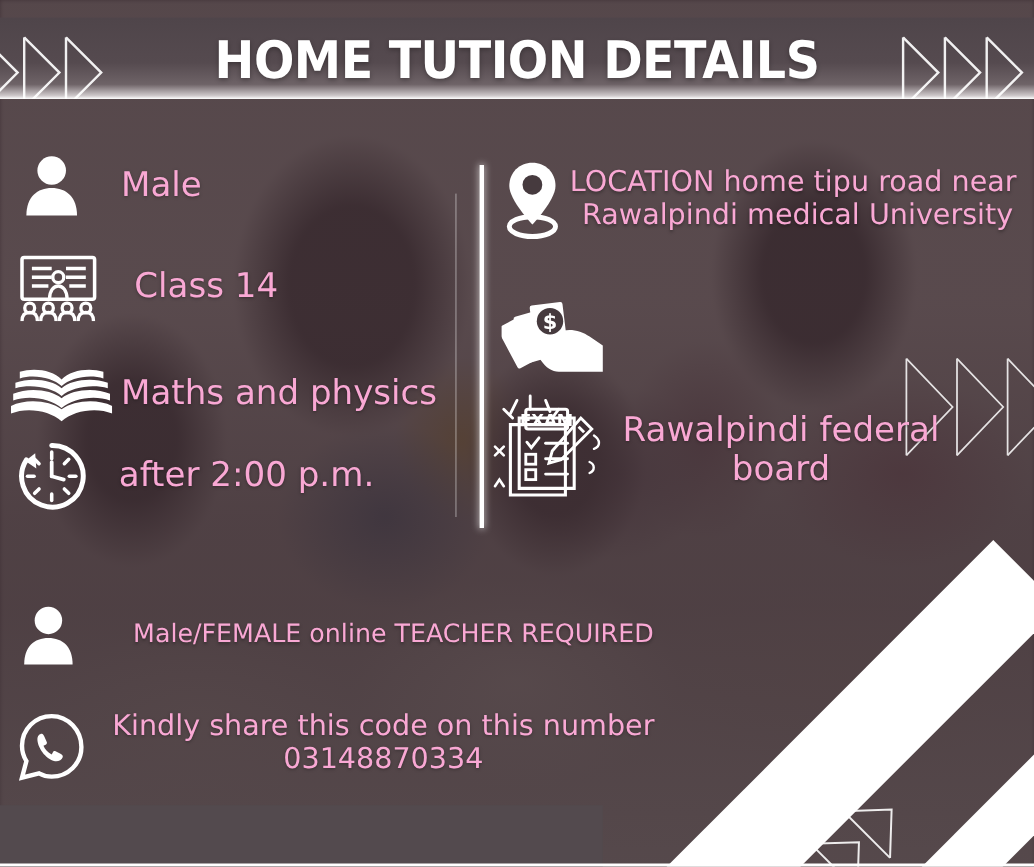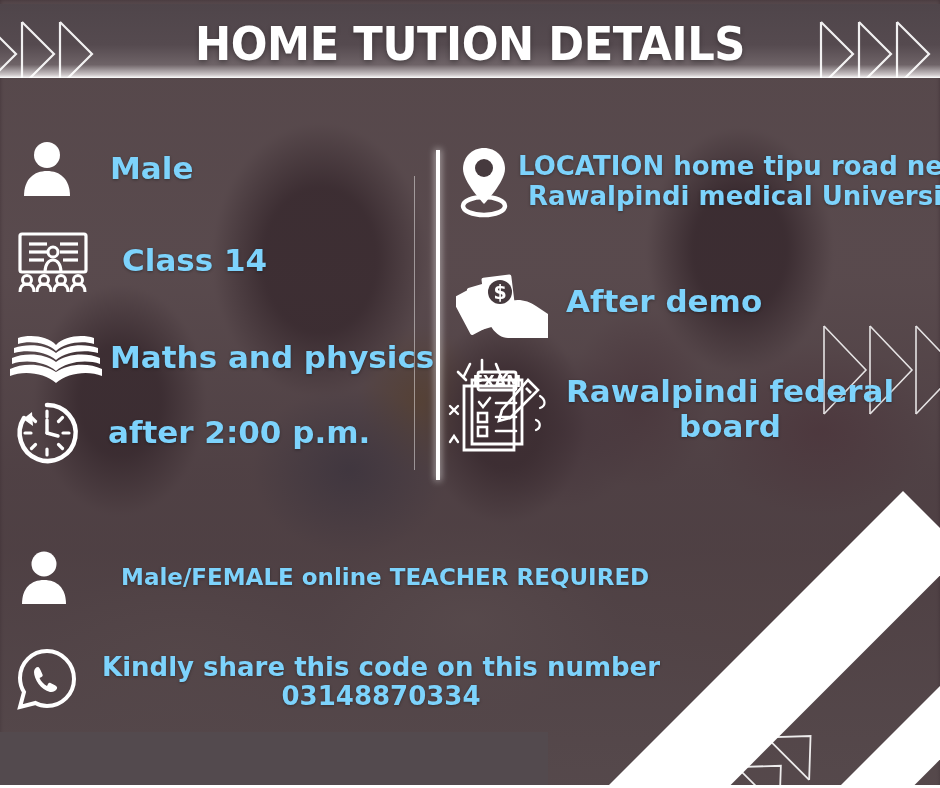--- a/index.html
+++ b/index.html
@@ -40,21 +40,21 @@
     position: absolute; inset: 0;
     background: linear-gradient(180deg,
       rgba(62,47,52,0.84) 0%,
       rgba(66,50,55,0.80) 35%,
       rgba(60,45,50,0.82) 70%,
       rgba(70,57,61,0.86) 100%);
   }
 
   
   .header {
-    position: absolute; top: 4px; left: 0; width: 940px; height: 74px;
+    position: absolute; top: 16px; left: 0; width: 940px; height: 74px;
     background: linear-gradient(180deg, #4f454a 0%, #554a4f 55%, #6e6367 82%, #cfc9cb 96%, #ffffff 100%);
     overflow: hidden;
     z-index: 5;
   }
   .header-title {
     position: absolute; left: 0; right: 0; top: 12px;
     text-align: center;
     color: #ffffff;
     font-family: "DejaVu Sans", sans-serif;
     font-weight: bold;
@@ -81,23 +81,23 @@
     z-index: 4;
   }
 
   
   .col-left  { position: absolute; left: 0;   top: 98px; width: 436px; z-index: 6; }
   .col-right { position: absolute; left: 442px; top: 98px; width: 498px; z-index: 6; }
 
   .row { display: flex; align-items: center; }
   .icon { flex: 0 0 auto; display: flex; align-items: center; justify-content: center; }
   .txt {
-    color: #7dd3fc;
+    color: #f9a8d4;
     font-family: "DejaVu Sans", sans-serif;
-    font-weight: bold;
+    font-weight: normal;
     line-height: 1.14;
     text-shadow: 0 1px 3px rgba(0,0,0,0.35);
   }
 
   
   .r-male      { position: absolute; left: 16px; top: 40px;  }
   .r-male .txt { font-size: 31px; margin-left: 32px; }
 
   .r-class      { position: absolute; left: 14px; top: 132px; }
   .r-class .txt { font-size: 31px; margin-left: 30px; }
@@ -120,21 +120,21 @@
   .r-board      { position: absolute; left: 0px; top: 260px; }
   .r-board .txt { font-size: 31px; margin-left: 12px; text-align: center; }
 
   
   .r-teacher {
     position: absolute; left: 16px; top: 548px; display: flex; align-items: center; z-index: 6; gap: 23px;
   }
   .r-teacher .txt { font-size: 23px; margin-left: 26px; }
 
   .r-contact {
-    position: absolute; left: 14px; top: 646px; display: flex; align-items: flex-end; z-index: 6;
+    position: absolute; left: 14px; top: 646px; display: flex; align-items: flex-start; z-index: 6;
   }
   .r-contact .txt { font-size: 26px; margin-left: 22px; text-align: center; }
 
   
   .diag-band {
     position: absolute; background: #ffffff; z-index: 7;
     transform-origin: 0 0;
   }
   .diag-a {
     left: 606px; top: 788px; width: 420px; height: 86px;
@@ -306,21 +306,20 @@
           <g fill="#ffffff">
             <rect x="4" y="28" width="26" height="42" rx="2" transform="rotate(-28 17 49)"></rect>
             <rect x="16" y="22" width="27" height="44" rx="2" transform="rotate(-16 29 44)"></rect>
             <rect x="28" y="14" width="30" height="47" rx="2" transform="rotate(-7 43 37)"></rect>
           </g>
           <circle cx="44" cy="30" r="12" fill="#463a3e"></circle>
           <text x="44" y="37" font-family="DejaVu Sans, sans-serif" font-size="19" font-weight="bold" fill="#ffffff" text-anchor="middle">$</text>
           <path d="M52 40 C60 36 72 38 80 44 L92 52 L92 76 L52 76 C46 76 40 72 36 66 C32 60 30 54 34 52 C38 50 42 54 46 58 C48 60 52 58 50 54 Z" fill="#ffffff"></path>
         </svg>
       </span>
-      <span class="txt">After demo</span>
     </div>
 
     <div class="row r-board">
       <span class="icon">
         <svg width="112" height="102" viewBox="0 0 112 102">
           <g stroke="#ffffff" stroke-width="2.6" fill="none" stroke-linecap="round">
             <line x1="28" y1="6" x2="22" y2="18"></line>
             <line x1="40" y1="2" x2="40" y2="14"></line>
             <line x1="54" y1="6" x2="58" y2="16"></line>
             <line x1="16" y1="14" x2="24" y2="22"></line>

